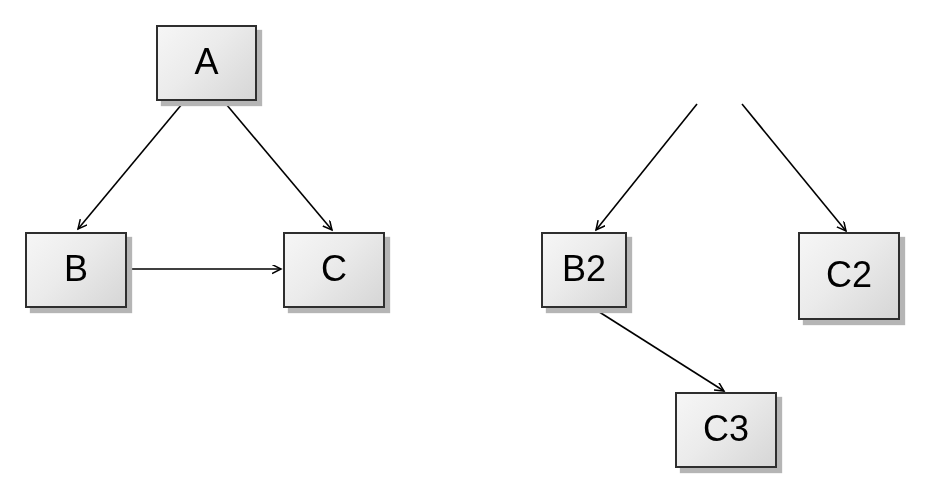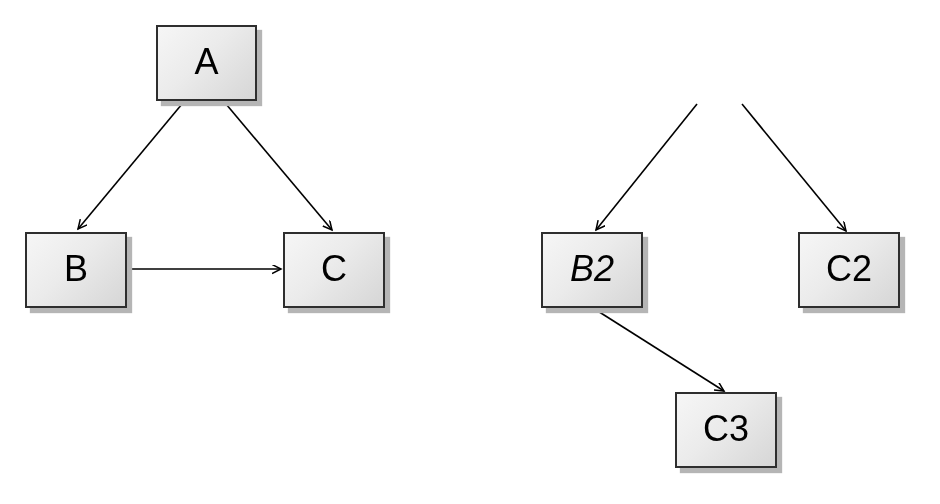--- a/index.html
+++ b/index.html
@@ -83,23 +83,23 @@
         <span class="node-label">A</span>
       </div>
       <div class="node" style="left: 25px; top: 232px; width: 102px; height: 76px;">
         <span class="node-label">B</span>
       </div>
       <div class="node" style="left: 283px; top: 232px; width: 102px; height: 76px;">
         <span class="node-label">C</span>
       </div>
     </div>
     <div class="diagram-group">
-      <div class="node" style="left: 541px; top: 232px; width: 102px; height: 76px; font-style: italic;">
+      <div class="node" style="left: 541px; top: 232px; width: 86px; height: 76px;">
         <span class="node-label">B2</span>
       </div>
-      <div class="node" style="left: 798px; top: 232px; width: 102px; height: 76px;">
+      <div class="node" style="left: 798px; top: 232px; width: 102px; height: 88px;">
         <span class="node-label">C2</span>
       </div>
       <div class="node" style="left: 675px; top: 392px; width: 102px; height: 76px; justify-content: center;">
         <span class="node-label">C3</span>
       </div>
     </div>
   </div>
 
 </body></html>

